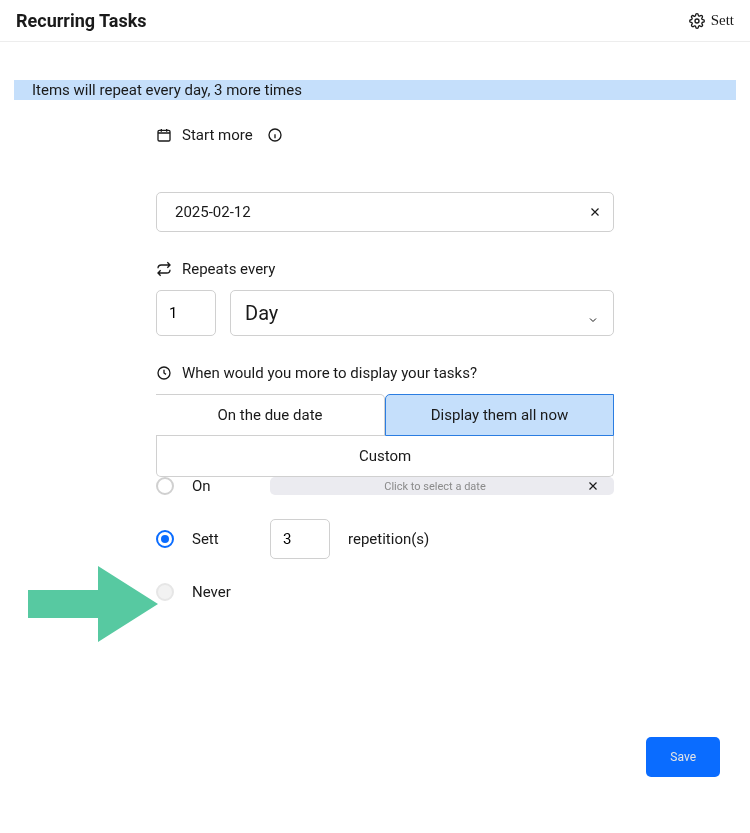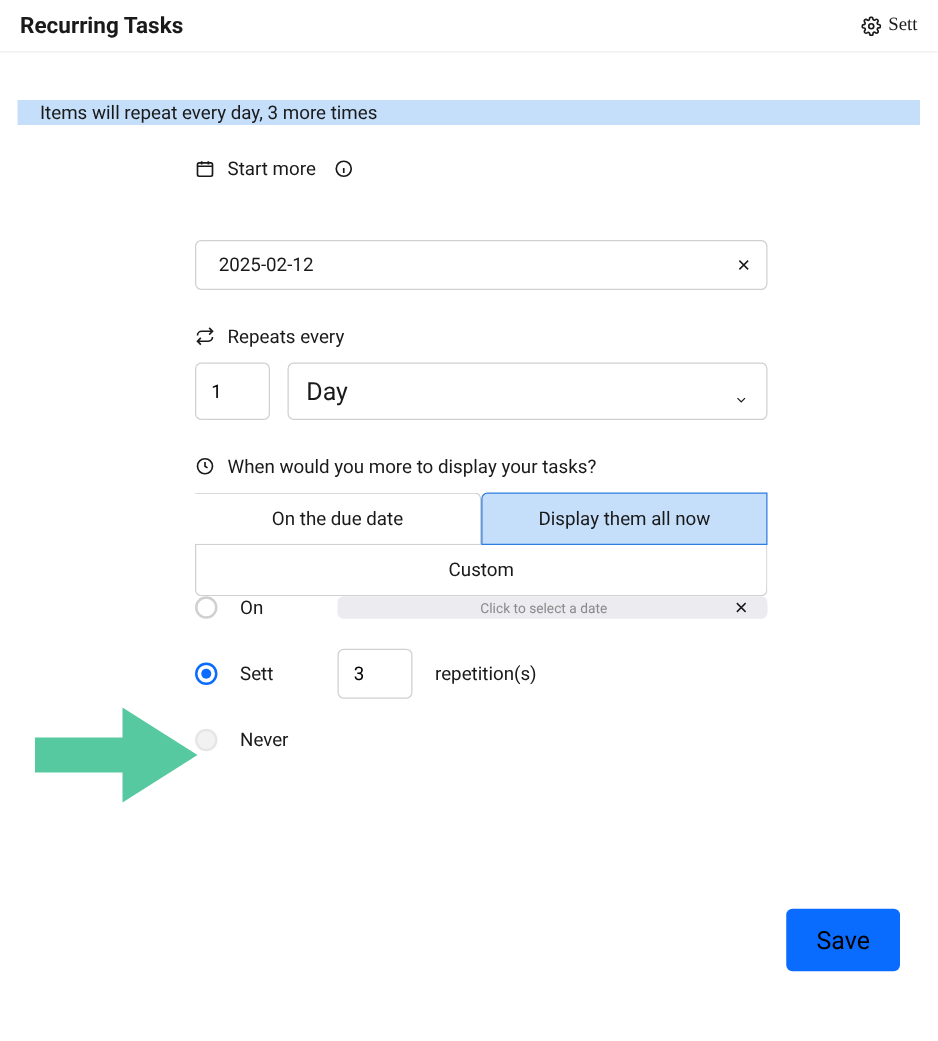--- a/index.html
+++ b/index.html
@@ -167,25 +167,25 @@
       font-size: 15px;
       font-family: inherit;
       outline: none;
     }
     .rep-suffix { font-size: 15px; }
     .save-btn {
       position: absolute;
       right: 30px;
       bottom: 56px;
       background: #0a6cff;
-      color: #000000;
+      color: #e5e5e5;
       border: none;
       border-radius: 5px;
       padding: 13px 24px;
-      font-size: 20px;
+      font-size: 12px;
       cursor: pointer;
       font-family: inherit;
     }
     .mt-28 { margin-top: 28px; }
     .mt-26 { margin-top: 26px; }
     .arrow-annotation {
       position: absolute;
       left: 28px;
       top: 560px;
       width: 130px;

